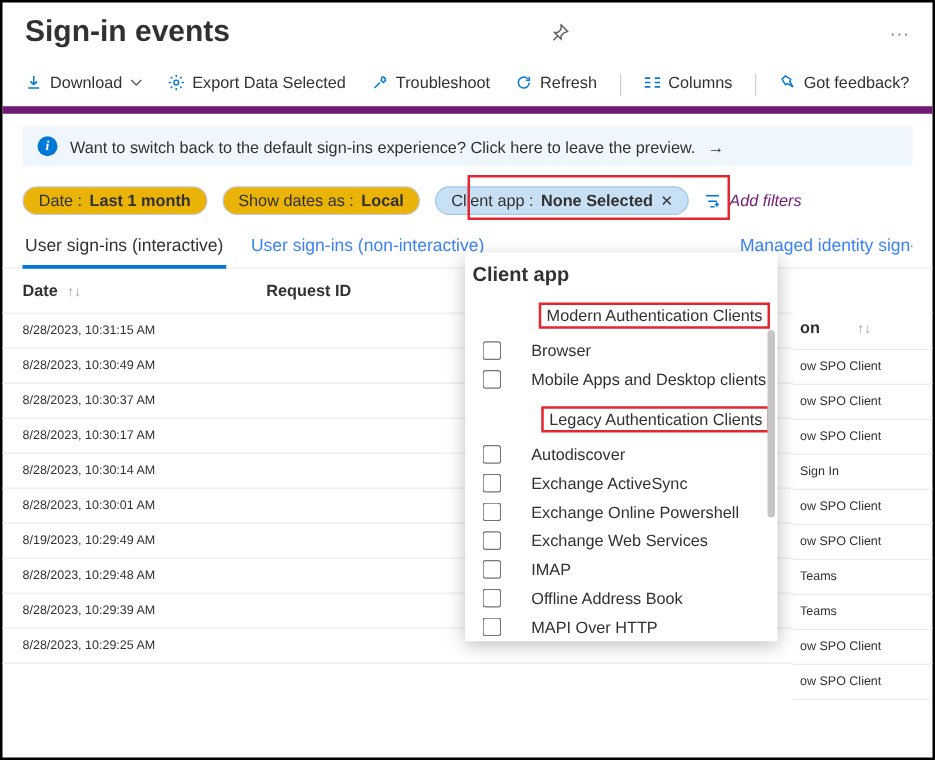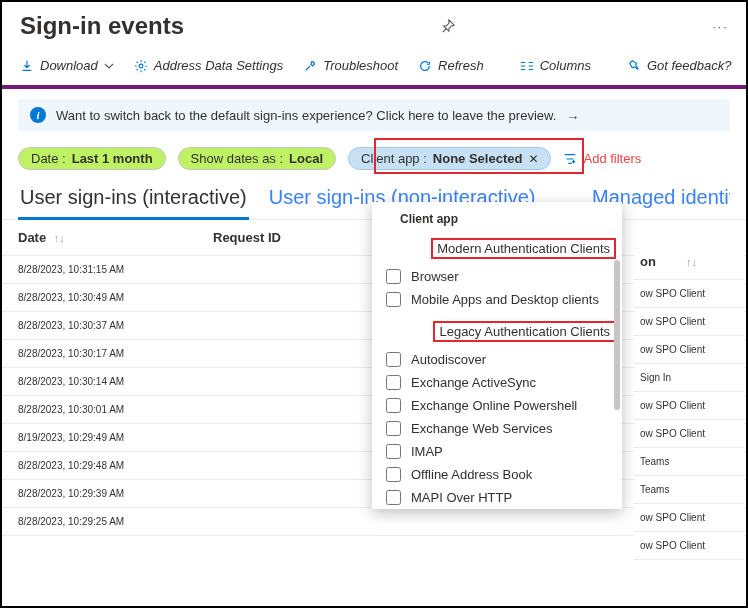--- a/index.html
+++ b/index.html
@@ -22,23 +22,22 @@
     padding: 10px 18px 6px 18px;
     justify-content: space-between;
   }
   .page-title { font-size: 24px; font-weight: 600; margin: 0; }
   .header-icon { color: #605e5c; cursor: pointer; }
   .toolbar {
     display: flex;
     align-items: flex-end;
     gap: 4px;
     padding: 8px 10px;
-    border-bottom: 4px solid #701a75;
+    border-bottom: 6px solid #701a75;
     flex-wrap: nowrap;
-    font-style: italic;
   }
   .tbtn {
     display: inline-flex;
     align-items: center;
     gap: 6px;
     padding: 4px 8px;
     color: #323130;
     cursor: pointer;
     font-size: 13px;
     white-space: nowrap;
@@ -61,35 +60,35 @@
   }
   .filters {
     display:flex; align-items:center; gap:12px;
     padding: 6px 16px 10px 16px;
     position: relative;
   }
   .pill {
     display:inline-flex; align-items:center; gap:6px;
     border:1px solid #c8c6c4; border-radius:14px;
     padding: 3px 12px; font-size:13px; cursor:pointer;
-    background:#bef264;
+    background:#eab308;
   }
   .pill.active {
     background:#c7e0f4; border-color:#a0c8ea;
   }
   .pill .x { color:#323130; font-size:12px; }
-  .addfilters { color:#ef4444; display:inline-flex; align-items:center; gap:6px; cursor:pointer; }
+  .addfilters { color:#701a75; display:inline-flex; align-items:center; gap:6px; cursor:pointer;font-style:italic; }
   .highlight-box {
     position:absolute; border:2px solid #e3262f; pointer-events:none;
   }
   .tabs {
     display:flex; gap:18px;
     padding: 0 16px;
     border-bottom: 1px solid #edebe9;
-    font-size:20px;
+    font-size:14px;
   }
   .tab { padding:6px 2px 8px 2px; cursor:pointer; color:#3b82f6; white-space:nowrap; }
   .tab.selected { color:#323130; font-weight:400; border-bottom:3px solid #0078d4; margin-bottom:-1px; }
   table { width:100%; border-collapse:collapse; }
   th {
     text-align:left; font-weight:600; font-size:13px;
     padding:10px 16px; border-bottom:1px solid #edebe9;
     white-space:nowrap;
   }
   th .sort { color:#a19f9d; font-size:11px; margin-left:4px; }
@@ -103,24 +102,24 @@
   .lastcol-wrap th, .lastcol-wrap td { padding-left:6px; }
   
   .dropdown {
     position:absolute;
     left:370px; top:200px;
     width:250px;
     background:#fff;
     box-shadow: 0 4px 14px rgba(0,0,0,.25);
     z-index:10;
   }
-  .dropdown h4 { margin:0; padding:10px 14px 6px 28px; font-size:12px; font-weight:600; }
+  .dropdown h4 { margin:0; padding:10px 14px 6px 6px; font-size:16px; font-weight:600; }
   .dd-body { max-height:310px; overflow-y:hidden; position:relative; padding:0 6px 0 14px; }
   .dd-group { font-size:13px; padding:4px 0;text-align:right; }
-  .dd-item { display:flex; align-items:center; gap:10px; padding:4px 0; font-size:13px; }
+  .dd-item { display:flex; align-items:center; gap:24px; padding:4px 0; font-size:13px; }
   .dd-item input[type=checkbox] {
     width:15px; height:15px; margin:0; accent-color:#0078d4;
   }
   .dd-scroll {
     position:absolute; right:2px; top:28px; width:6px; height:150px;
     background:#c8c6c4; border-radius:3px;
   }
   .dd-foot { padding:6px 14px 10px 14px; }
   .apply-btn {
     background:#0078d4; color:#fff; border:none;
@@ -158,21 +157,21 @@
           </svg>
         </span>
     </div>
     <div class="tbtn">
       <span class="ic">
           <svg width="14" height="14" viewBox="0 0 16 16">
             <circle cx="8" cy="8" r="2.2" fill="none" stroke="#0078d4" stroke-width="1.3"></circle>
             <path fill="none" stroke="#0078d4" stroke-width="1.3" d="M8 1v2M8 13v2M1 8h2M13 8h2M3 3l1.4 1.4M11.6 11.6L13 13M13 3l-1.4 1.4M4.4 11.6L3 13"></path>
           </svg>
         </span>
-      <span>Address Data Settings</span>
+      <span>Export Data Selected</span>
     </div>
     <div class="tbtn">
       <span class="ic">
           <svg width="14" height="14" viewBox="0 0 16 16">
             <path fill="none" stroke="#0078d4" stroke-width="1.4" d="M3 13l5-5m2-5a3 3 0 013 3l-2 2-2-2 1-3z"></path>
           </svg>
         </span>
       <span>Troubleshoot</span>
     </div>
     <div class="tbtn">

